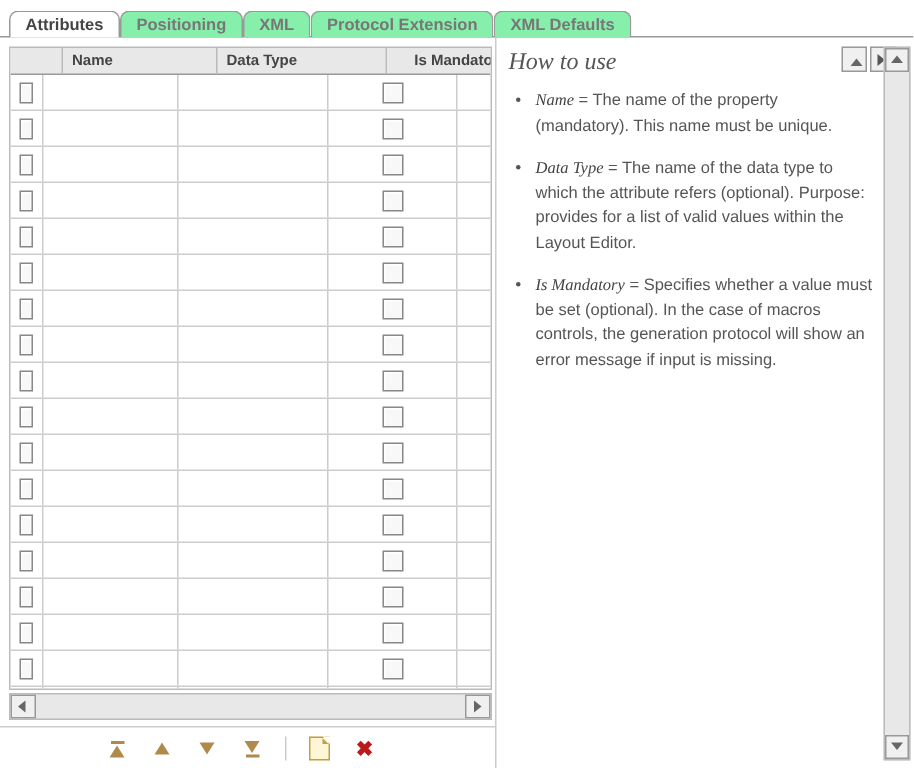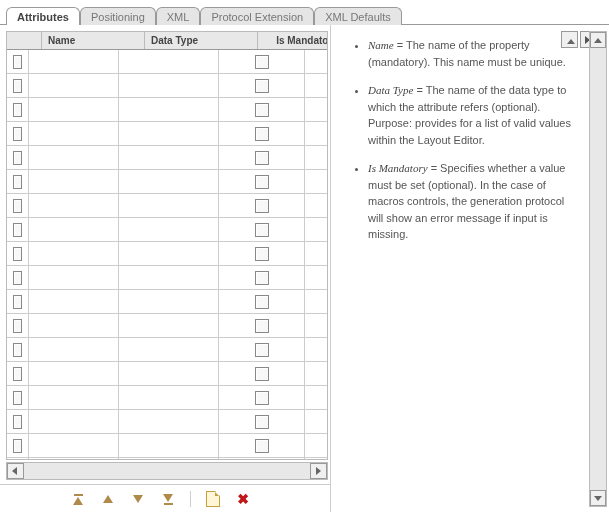--- a/index.html
+++ b/index.html
@@ -1,19 +1,19 @@
 <!DOCTYPE html>
 <html><head>
 <meta charset="utf-8">
 <style>
   body{margin:0;font-family:Verdana,Arial,sans-serif;font-size:11px;background:#fff;color:#333}
   .wrap{width:609px;height:512px;position:relative;box-sizing:border-box}
   .tabs{display:flex;align-items:flex-end;height:24px;border-bottom:1px solid #999;padding-left:6px}
   .tab{border:1px solid #999;border-bottom:none;background:#fff;padding:3px 10px 2px;margin-right:0;border-radius:6px 6px 0 0;font-size:11px;font-weight:bold;color:#444;cursor:pointer;position:relative;top:1px}
-  .tab.inactive{background:#e5e5e5;color:#777;font-weight:normal;top:1px}
+  .tab.inactive{background:#86efac;color:#777;font-weight:bold;top:1px}
   .tab.active{background:#fff}
   .body{display:flex;height:calc(512px - 24px);border-top:none}
   .left{width:330px;display:flex;flex-direction:column;border-right:1px solid #ccc}
   .grid{flex:1;overflow:hidden;border:1px solid #bbb;margin:6px 2px 2px 6px;position:relative;background:#fff}
   .gridhead{display:flex;background:#e8e8e8;border-bottom:1px solid #999;font-size:10px;color:#444}
   .gh{border-right:1px solid #bbb;padding:3px 6px;font-weight:bold}
   .col-cb{width:22px;flex:0 0 22px;text-align:center}
   .col-name{flex:0 0 90px}
   .col-dt{flex:0 0 100px}
   .col-man{flex:0 0 86px;text-align:center}
@@ -36,21 +36,21 @@
   .tsep{width:1px;height:16px;background:#ccc}
   .iconNew{width:12px;height:14px;border:1px solid #c0a040;background:#fff6d8;position:relative}
   .iconNew:before{content:"";position:absolute;top:-1px;right:-1px;width:0;height:0;border-style:solid;border-width:0 5px 5px 0;border-color:transparent #fff transparent transparent}
   .iconNew:after{content:"";position:absolute;top:0;right:0;width:0;height:0;border-style:solid;border-width:4px 0 0 4px;border-color:transparent transparent transparent #c0a040}
   .iconDel{font-weight:bold;color:#c01818;font-size:14px;line-height:14px}
   .right{flex:1;position:relative;padding:6px 4px 4px 8px;overflow:hidden}
   .topnav{position:absolute;top:6px;right:12px;display:flex;gap:2px}
   .nbtn{width:15px;height:15px;border:1px solid #999;background:#f0f0f0;display:flex;align-items:center;justify-content:center}
   .help h2{font-style:italic;font-family:Georgia,serif;color:#555;margin:2px 0 8px;font-size:16px;font-weight:normal}
   .help p{color:#555;margin:4px 0 10px;line-height:1.5;font-size:11px}
-  .help ul{margin:6px 11px;padding-left:18px}
+  .help ul{margin:6px 0;padding-left:18px}
   .help li{margin:6px 0 12px;color:#555;line-height:1.5;font-size:11px}
   .help li b{font-style:italic;font-family:Georgia,serif;font-weight:normal;color:#444}
   .vscroll{position:absolute;right:2px;top:6px;bottom:6px;width:16px;background:#e8e8e8;border:1px solid #bbb}
   .vbtn{width:14px;height:14px;border:1px solid #999;background:#f0f0f0;position:absolute;left:0}
   .vbtn.top{top:0}.vbtn.bot{bottom:0}
   .arrowU{border-width:0 4px 5px 4px;border-color:transparent transparent #666 transparent;margin:4px 0 0 3px}
   .arrowD{border-width:5px 4px 0 4px;border-color:#666 transparent transparent transparent;margin:4px 0 0 3px}
   .inline-icon{display:inline-block;vertical-align:middle;margin:0 2px}
 </style>
 </head>
@@ -292,20 +292,21 @@
             <span class="arrow arrowU"></span>
           </div>
         <div class="nbtn">
           <svg width="10" height="10">
               <path d="M1 1 L6 5 L1 9 Z" fill="#555"></path>
               <rect x="7" y="1" width="2" height="8" fill="#555"></rect>
             </svg>
         </div>
       </div>
       <div class="help" style="padding-right:22px">
+        <h2>How to use</h2>
         <ul>
           <li><b>Name</b><span> = The name of the property (mandatory). This name must be unique.</span></li>
           <li><b>Data Type</b><span> = The name of the data type to which the attribute refers (optional). Purpose: provides for a list of valid values within the Layout Editor.</span></li>
           <li><b>Is Mandatory</b><span> = Specifies whether a value must be set (optional). In the case of macros controls, the generation protocol will show an error message if input is missing.</span></li>
         </ul>
       </div>
       <div class="vscroll">
         <div class="vbtn top"><span class="arrow arrowU"></span></div>
         <div class="vbtn bot"><span class="arrow arrowD"></span></div>
       </div>

